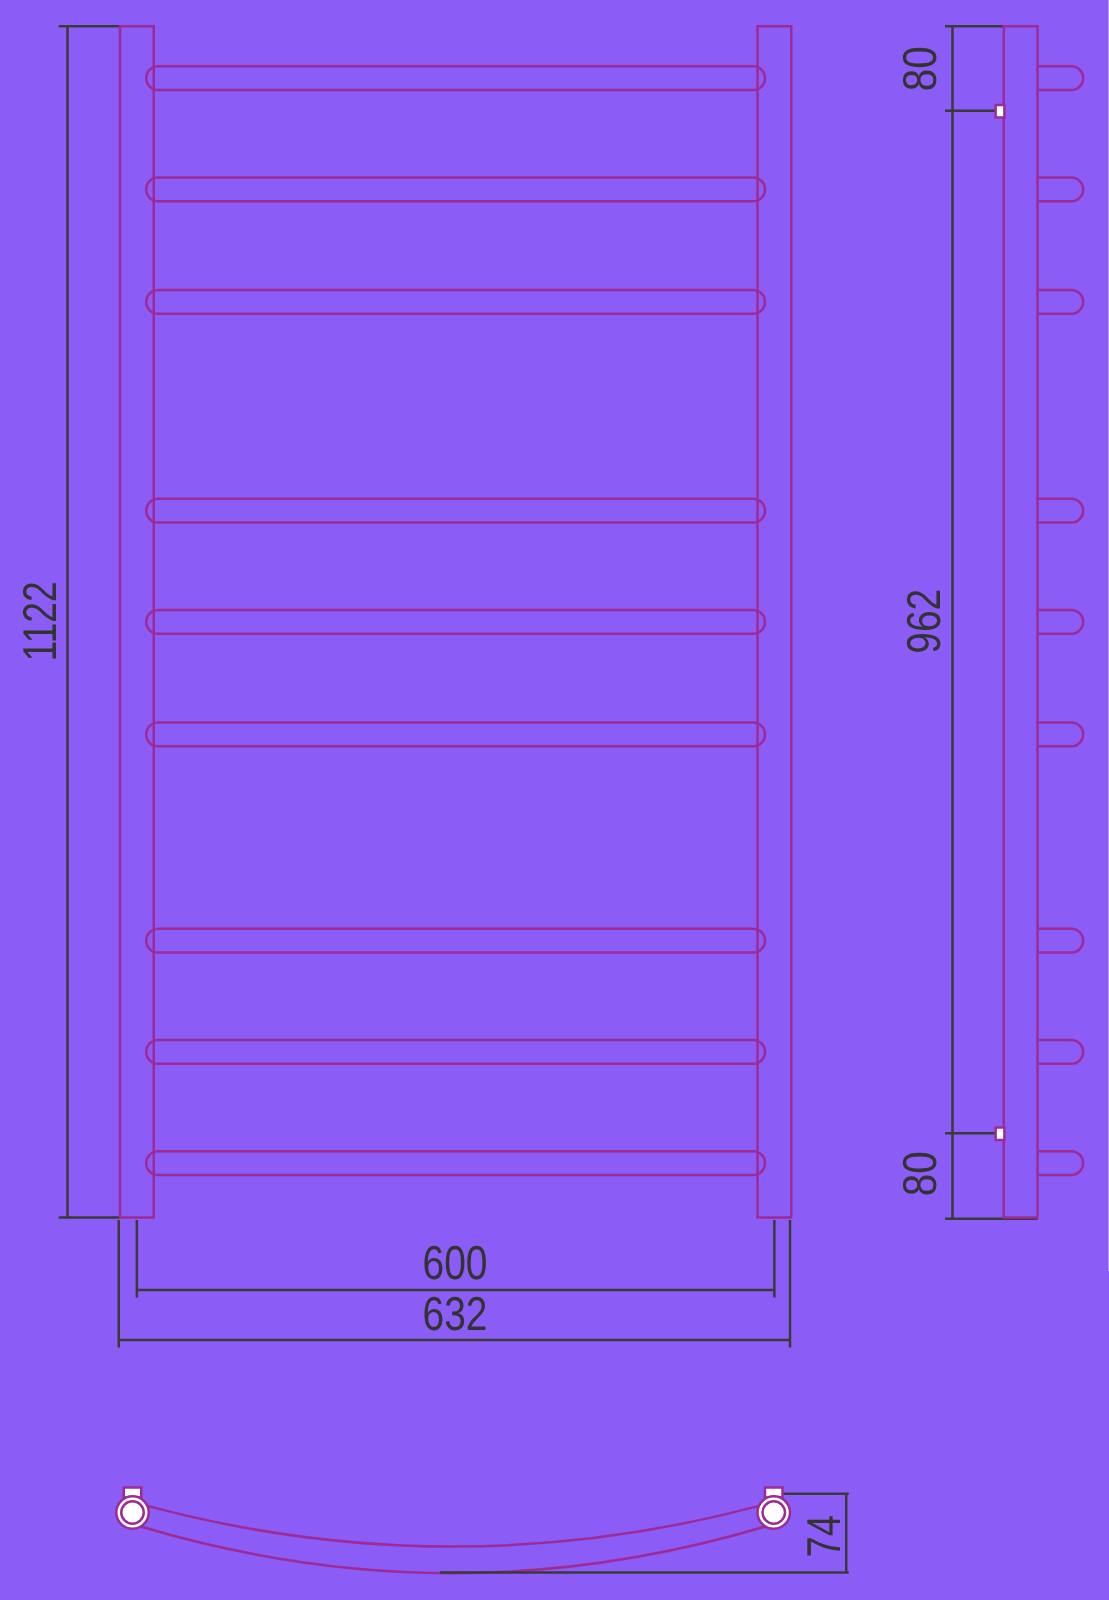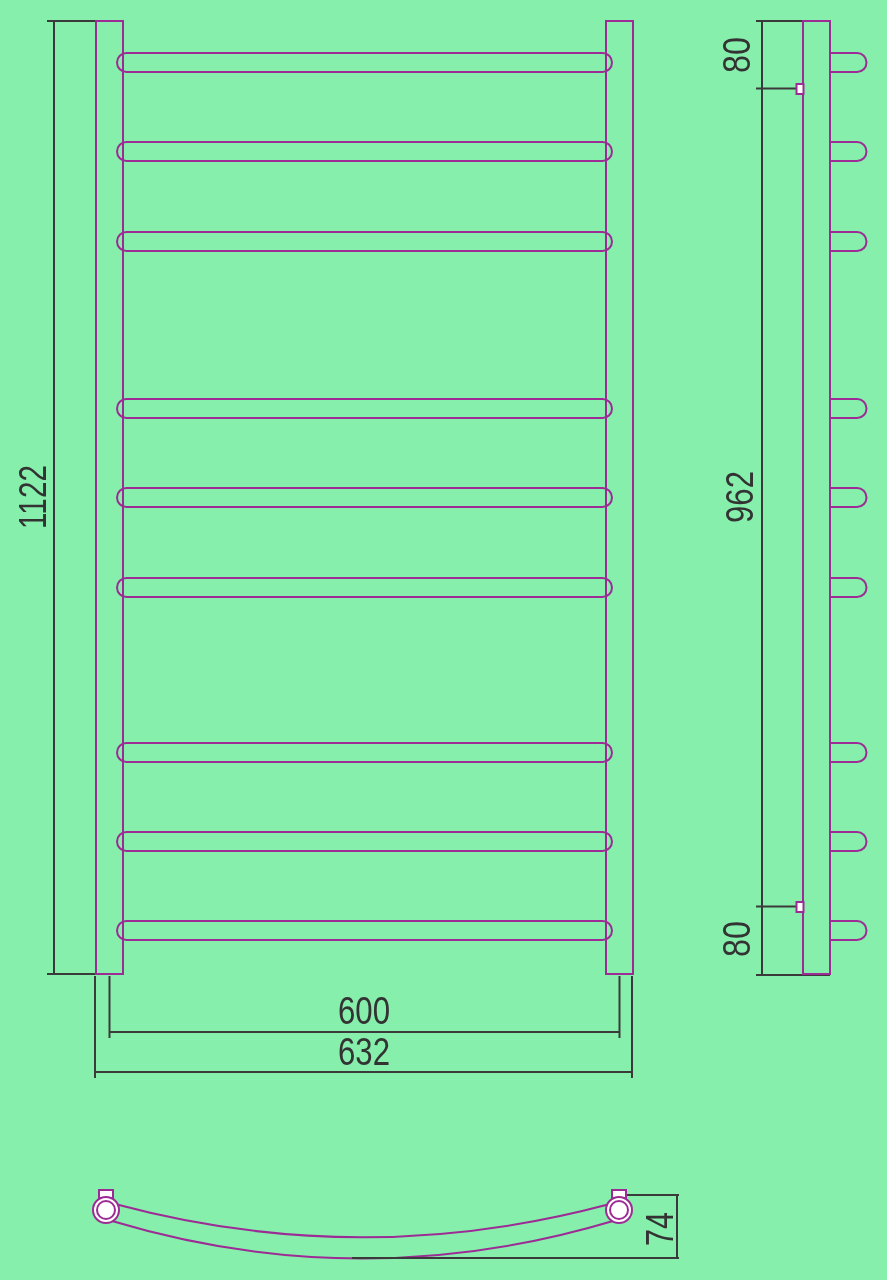--- a/index.html
+++ b/index.html
@@ -1,19 +1,19 @@
 <!DOCTYPE html>
 <html><head>
 <meta charset="utf-8">
 <style>
   html,body{margin:0;padding:0;background:#ffffff;}
   .canvas{
     position:relative;
     width:887px;height:1280px;
-    background:#86efac;
+    background:#8b5cf6;
     font-family:"Liberation Sans", sans-serif;
     overflow:hidden;
   }
   svg{display:block;}
   .dim-text{
     font-family:"Liberation Sans", sans-serif;
     font-size:38px;
     fill:#333333;
   }
 </style>

